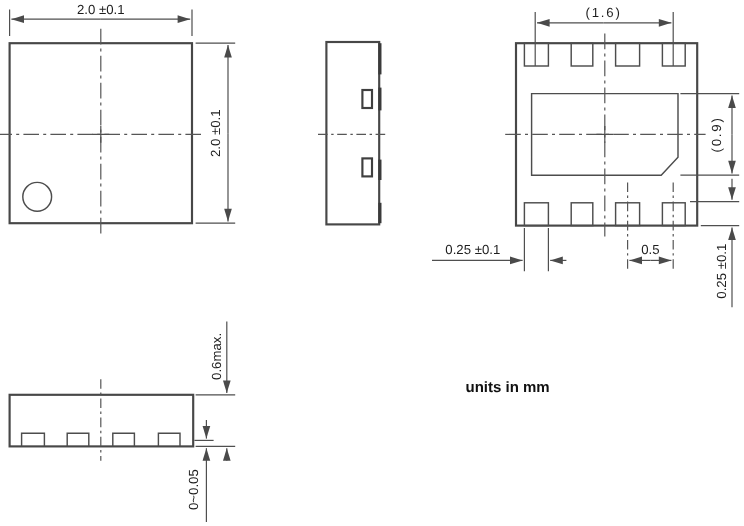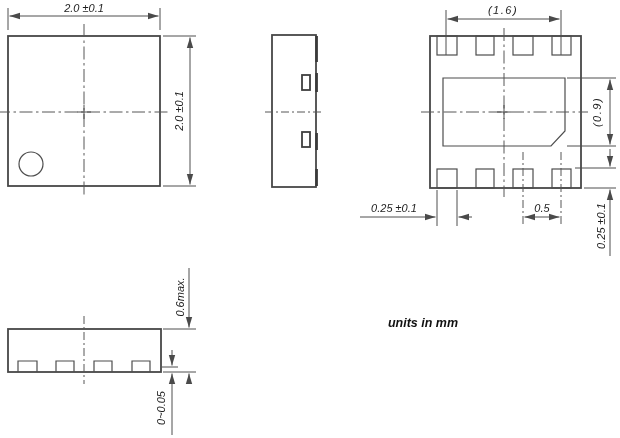--- a/index.html
+++ b/index.html
@@ -1,16 +1,16 @@
 <!DOCTYPE html>
 <html><head>
 <meta charset="utf-8">
 <style>
   html,body{margin:0;padding:0;background:#ffffff;}
-  .canvas{width:620px;height:438px;position:relative;background:#fff;overflow:hidden;font-style:italic;}
+  .canvas{width:620px;height:438px;position:relative;background:#fff;overflow:hidden;}
   svg{display:block;}
   .outline{fill:none;stroke:#474747;stroke-width:1.8;}
   .thin{fill:none;stroke:#4d4d4d;stroke-width:1.2;}
   .thin2{fill:none;stroke:#3f3f3f;stroke-width:1.8;}
   .dim{fill:none;stroke:#4f4f4f;stroke-width:1;}
   .cl{fill:none;stroke:#565656;stroke-width:1;stroke-dasharray:13 3.5 2.5 3.5;}
   .cl2{fill:none;stroke:#565656;stroke-width:1;stroke-dasharray:8 3 2 3;}
   .thickseg{fill:none;stroke:#3a3a3a;stroke-width:2.6;}
   .dimtext{font-family:"Liberation Sans",sans-serif;font-size:11px;fill:#1e1e1e;}
   .sp{letter-spacing:1.5px;}

